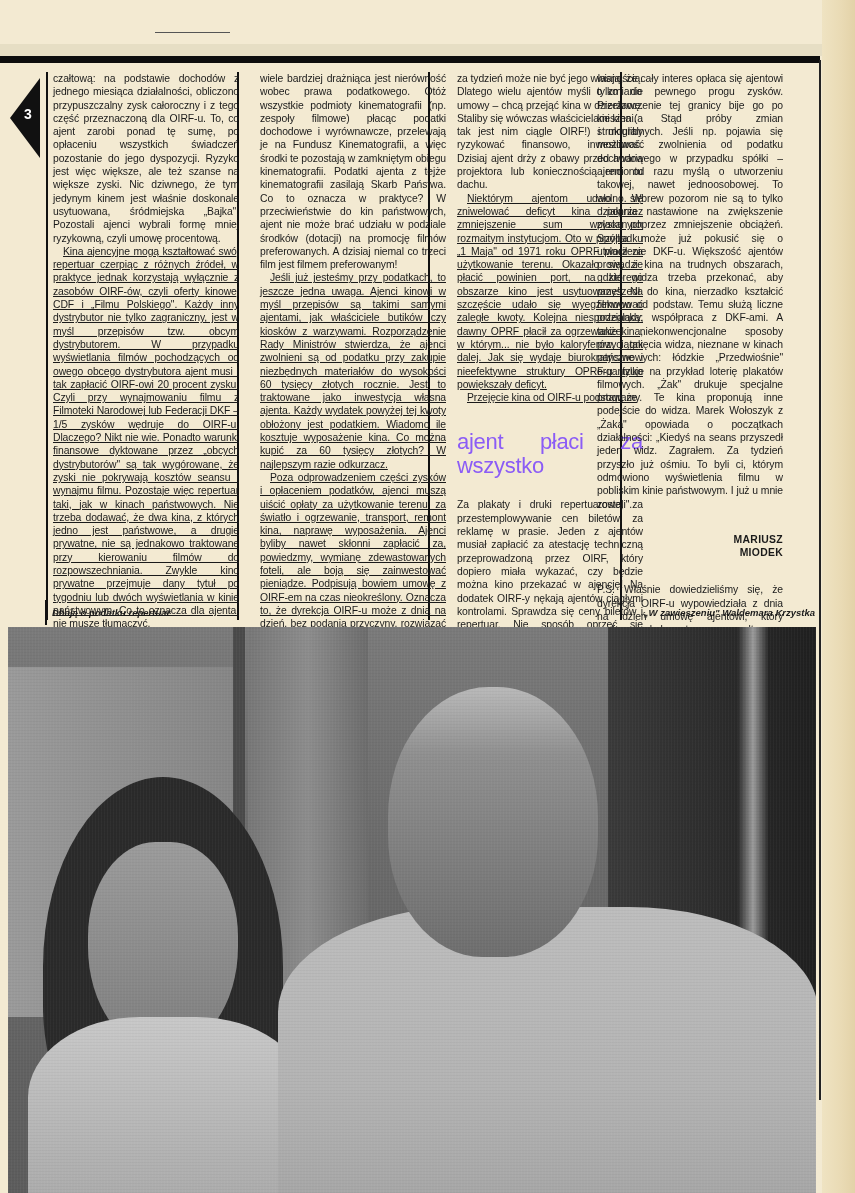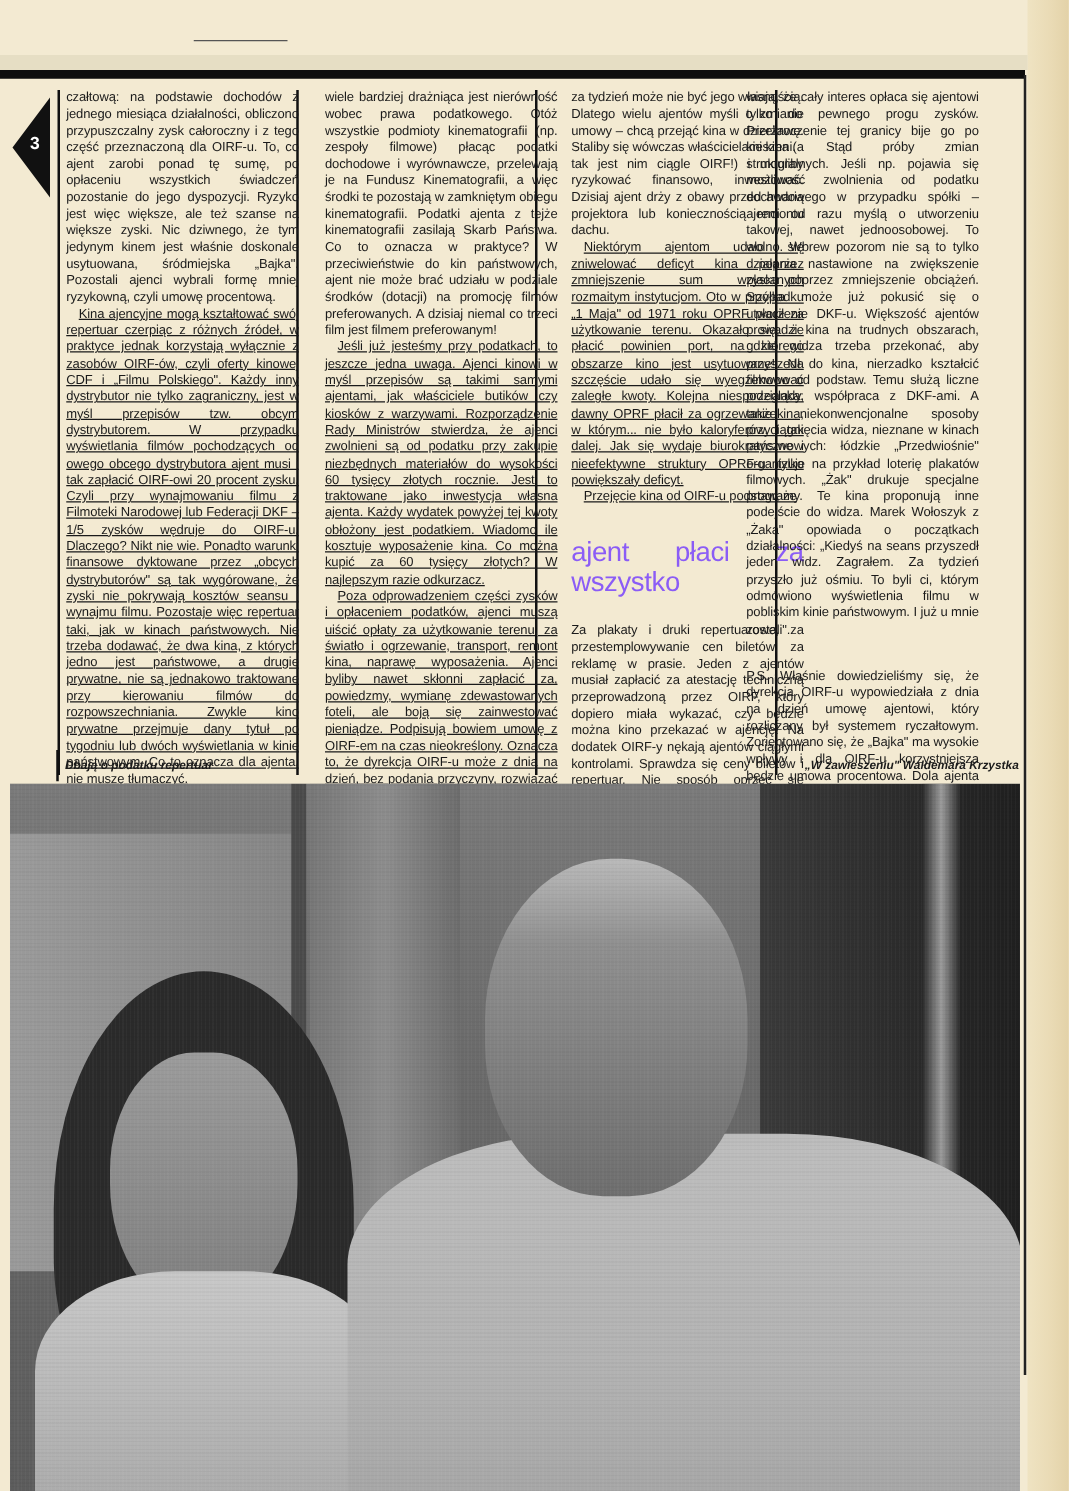--- a/index.html
+++ b/index.html
@@ -114,20 +114,24 @@
   <p>za tydzień może nie być jego własnością. Dlatego wielu ajentów myśli o zmianie umowy – chcą przejąć kina w dzierżawę. Staliby się wówczas właścicielami kina (a tak jest nim ciągle OIRF!) i mogliby ryzykować finansowo, inwestować. Dzisiaj ajent drży z obawy przed awarią projektora lub koniecznością remontu dachu.</p>
   <p class="ind">Niektórym ajentom udało się zniwelować deficyt kina poprzez zmniejszenie sum wpłacanych rozmaitym instytucjom. Oto w przypadku „1 Maja" od 1971 roku OPRF płacił za użytkowanie terenu. Okazało się, że płacić powinien port, na którego obszarze kino jest usytuowane! Na szczęście udało się wyegzekwować zaległe kwoty. Kolejna niespodzianka: dawny OPRF płacił za ogrzewanie kina, w którym... nie było kaloryferów. I tak dalej. Jak się wydaje biurokratyczne i nieefektywne struktury OPRF-u tylko powiększały deficyt.</p>
   <p class="ind">Przejęcie kina od OIRF-u podstaw, że</p>
   <h2 class="headline">ajent płaci za wszystko</h2>
   <p>Za plakaty i druki repertuarowe, za przestemplowywanie cen biletów, za reklamę w prasie. Jeden z ajentów musiał zapłacić za atestację techniczną przeprowadzoną przez OIRF, który dopiero miała wykazać, czy będzie można kino przekazać w ajencję! Na dodatek OIRF-y nękają ajentów ciągłymi kontrolami. Sprawdza się ceny biletów i repertuar. Nie sposób oprzeć się wrażeniu, że działania OIRF-u to zarzynanie kury znoszącej jeśli nie złote, to na pewno srebrne jajka.</p>
   <p class="ind">W efekcie trudno zarobić na ajencji duże pieniądze. Istniejący sposób rozliczeń oraz obciążenia podatkowe spra-</p>
 </div>
 
 <div class="col" style="left:597px;">
   <p>wiają, że cały interes opłaca się ajentowi tylko do pewnego progu zysków. Przekroczenie tej granicy bije go po kieszeni. Stąd próby zmian strukturalnych. Jeśli np. pojawia się możliwość zwolnienia od podatku dochodowego w przypadku spółki – ajenci od razu myślą o utworzeniu takowej, nawet jednoosobowej. To wolno. Wbrew pozorom nie są to tylko działania nastawione na zwiększenie zysku poprzez zmniejszenie obciążeń. Spółka może już pokusić się o utworzenie DKF-u. Większość ajentów prowadzi kina na trudnych obszarach, gdzie widza trzeba przekonać, aby przyszedł do kina, nierzadko kształcić filmowo od podstaw. Temu służą liczne przeglądy, współpraca z DKF-ami. A także niekonwencjonalne sposoby przyciągnięcia widza, nieznane w kinach państwowych: łódzkie „Przedwiośnie" organizuje na przykład loterię plakatów filmowych. „Żak" drukuje specjalne programy. Te kina proponują inne podejście do widza. Marek Wołoszyk z „Żaka" opowiada o początkach działalności: „Kiedyś na seans przyszedł jeden widz. Zagrałem. Za tydzień przyszło już ośmiu. To byli ci, którym odmówiono wyświetlenia filmu w pobliskim kinie państwowym. I już u mnie zostali".</p>
+  <div class="byline">
+    <div>MARIUSZ</div>
+    <div>MIODEK</div>
+  </div>
   <p class="ps">P.S. Właśnie dowiedzieliśmy się, że dyrekcja OIRF-u wypowiedziała z dnia na dzień umowę ajentowi, który rozliczany był systemem ryczałtowym. Zorientowano się, że „Bajka" ma wysokie wpływy i dla OIRF-u korzystniejsza będzie umowa procentowa. Dola ajenta z bajką niewiele ma wspólnego.</p>
 </div>
 
 <div class="caption-rule"></div>
 <div class="caption-left">Dbają o podatku repertuar</div>
 <div class="caption-right">„W zawieszeniu" Waldemara Krzystka</div>
 
 <div class="photo">
   <div class="bg1"></div>
   <div class="wall-light"></div>

